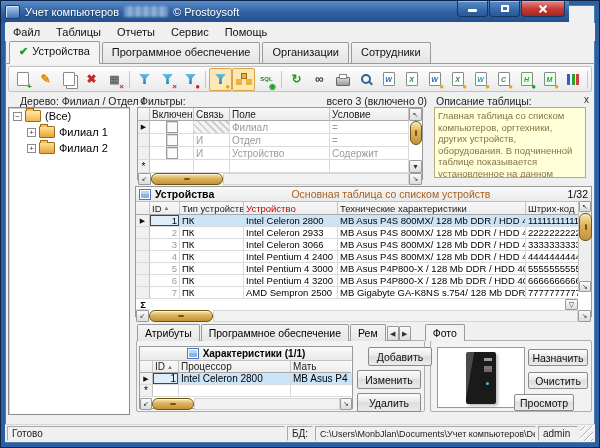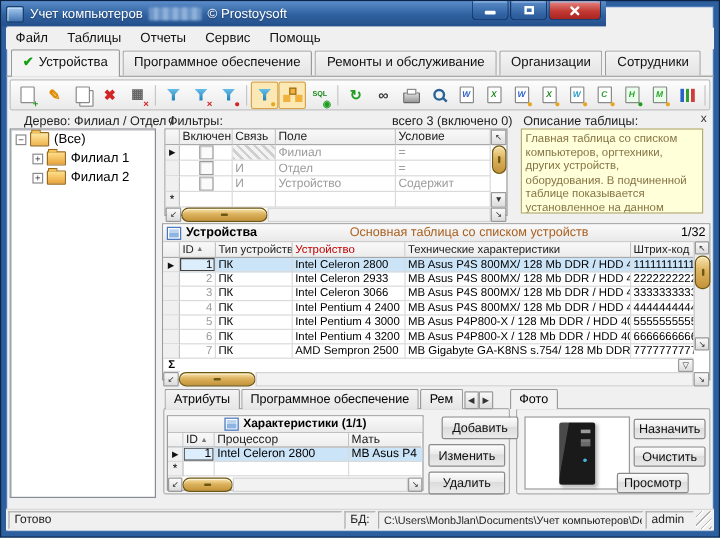--- a/index.html
+++ b/index.html
@@ -1,21 +1,21 @@
 <!DOCTYPE html>
 <html><head>
 <meta charset="utf-8">
 <style>
   html,body{margin:0;padding:0;width:600px;height:448px;overflow:hidden;background:#0d2448;
     font-family:"Liberation Sans",sans-serif;-webkit-font-smoothing:antialiased;}
   .window{position:relative;width:600px;height:448px;background:#f0f0f0;
     box-shadow:inset 0 0 0 1px #0c2448, inset 0 0 0 5px #2d5e9e, inset 0 0 0 6px #4b7cb9;}
   .abs{position:absolute;}
   
-  .titlebar{position:absolute;left:1px;top:1px;width:504px;height:21px;
+  .titlebar{position:absolute;left:1px;top:1px;width:568px;height:21px;
     background:linear-gradient(#5b8cc9,#2f609f 55%,#24508c);display:flex;align-items:center;
     padding:0 4px;box-sizing:border-box;color:#fff;font-size:11px;}
   .appicon{width:13px;height:12px;background:linear-gradient(#a8ccf0,#4173b1);border:1px solid #17406f;
     border-radius:2px;margin-right:5px;box-shadow:inset 1px 1px 0 #d6e8fa;}
   .ttl{text-shadow:0 1px 1px #1c3c66;white-space:nowrap;}
   .blurpatch{display:inline-block;width:44px;height:11px;margin:0 5px;border-radius:1px;
     background:repeating-linear-gradient(90deg,#6d96c8 0 4px,#8fb0d8 4px 8px);filter:blur(1px);}
   .winbtns{margin-left:auto;display:flex;align-items:flex-start;height:21px;}
   .wb{width:29px;height:15px;margin-left:1px;border:1px solid #14366b;border-top:none;border-radius:0 0 4px 4px;
     background:linear-gradient(#7aa6d9,#35639f 60%,#2a5globe490);display:flex;align-items:center;justify-content:center;
@@ -162,21 +162,20 @@
     <span>Файл</span>
     <span>Таблицы</span>
     <span>Отчеты</span>
     <span>Сервис</span>
     <span>Помощь</span>
   </div>
 
   <div class="tabstrip">
     <span class="tab active"><span class="check-ic"></span><span>Устройства</span></span>
     <span class="tab"><span>Программное обеспечение</span></span>
-    <span class="tab"><span>Ремонты и обслуживание</span></span>
     <span class="tab"><span>Организации</span></span>
     <span class="tab"><span>Сотрудники</span></span>
   </div>
 
   <div class="toolbar">
     <span class="tb">
         <i class="doc"></i>
         <b class="badge g">+</b>
       </span>
     <span class="tb">

